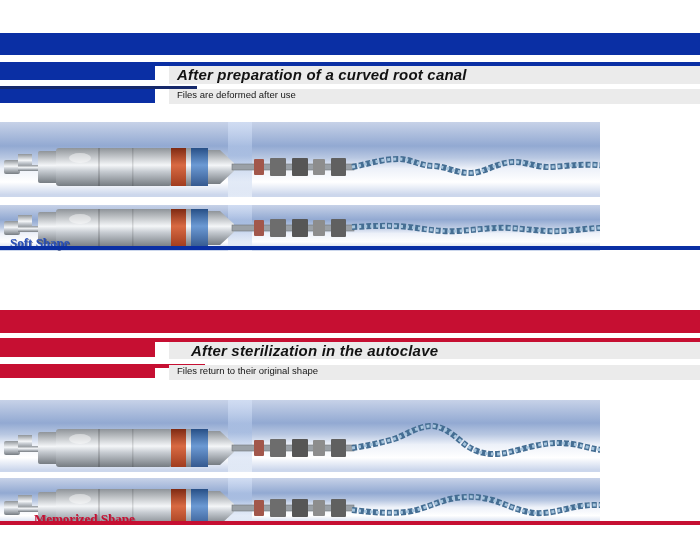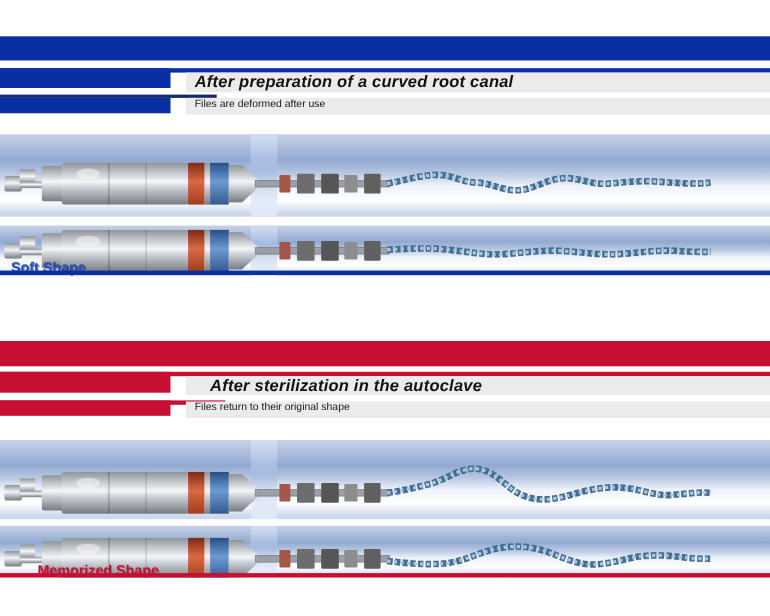--- a/index.html
+++ b/index.html
@@ -16,23 +16,23 @@
   .rule-navy{background:#16296b;}
   
   .block-blue{left:0;width:155px;background:#0a2fa4;}
   .block-red{left:0;width:155px;background:#c60f32;}
   
   .band{left:169px;width:545px;background:#ebebeb;display:flex;align-items:flex-start;}
   .heading-text{font-size:15px;font-weight:bold;font-style:italic;color:#121212;
                 padding-left:8px;white-space:nowrap;letter-spacing:0.2px;}
   .sub-text{font-size:9.5px;color:#161616;padding-left:8px;white-space:nowrap;}
   
-  .photo{left:0;width:700px;overflow:hidden;
+  .photo{left:0;width:600px;overflow:hidden;
      background:linear-gradient(180deg,#c7d2e8 0%,#92a9d2 32%,#b9c8e2 48%,
-                #edf1f9 62%,#ffffff 80%,#ccd7ec 97%);}
+                #edf1f9 62%,#ffffff 80%,#ccd7ec 97%);font-family:Liberation Serif, serif;}
   .vstripe{position:absolute;top:0;bottom:0;left:228px;width:24px;
      background:linear-gradient(180deg,rgba(210,222,244,.85),rgba(162,186,226,.55) 45%,
                 rgba(235,241,250,.75));}
   .inst{position:absolute;left:0;width:700px;height:60px;}
   
   .caption{font-size:13px;font-weight:bold;white-space:nowrap;z-index:5;}
   .caption.blue{color:#2a50b8;text-shadow:1px 1px 0 rgba(10,30,90,.55);}
   .caption.red{color:#c60f32;text-shadow:1px 1px 0 rgba(110,5,30,.35);}
 </style>
 </head>

